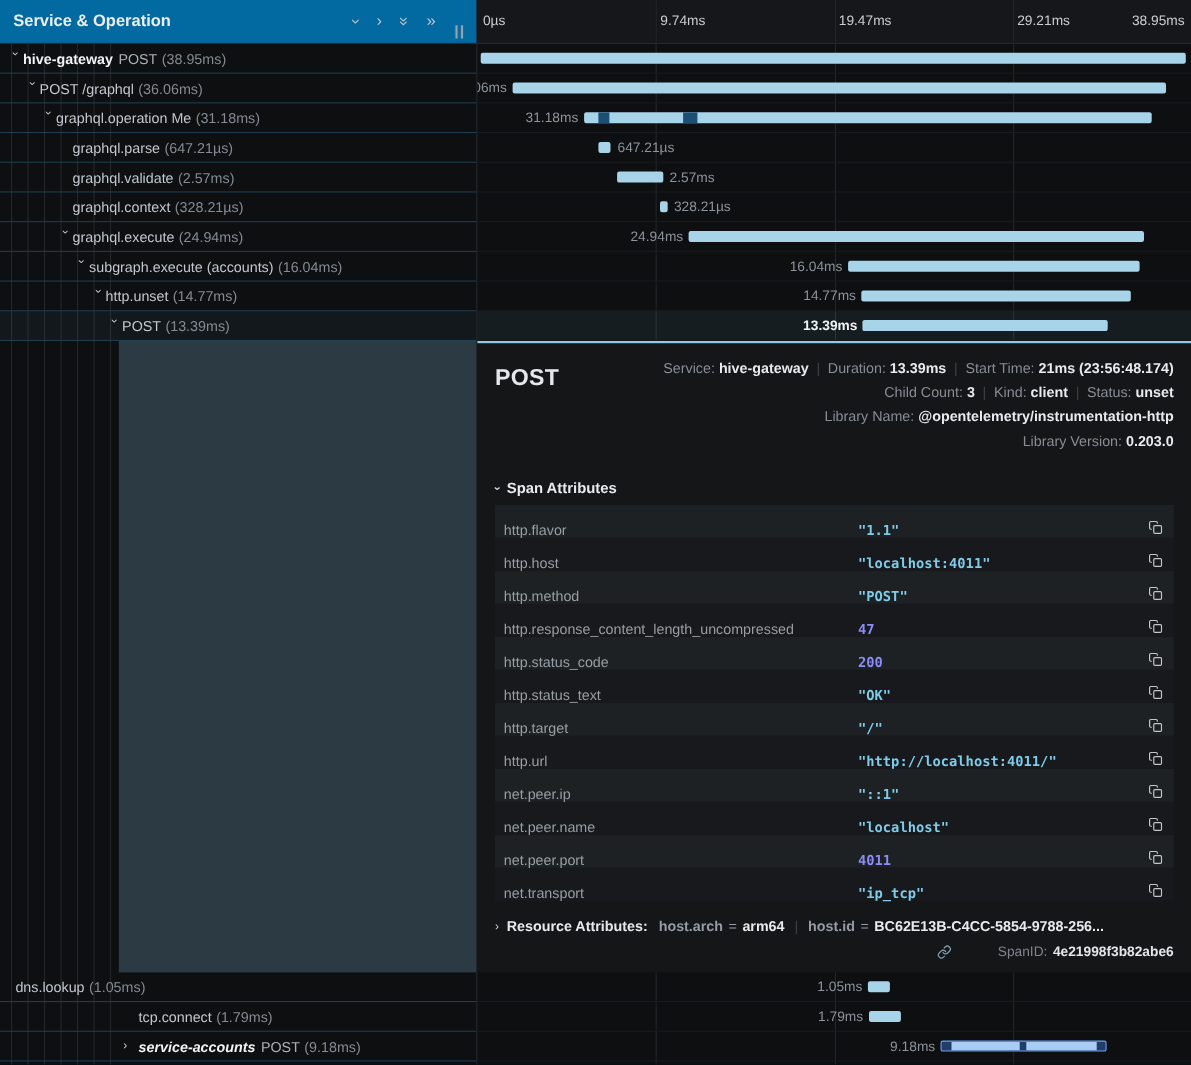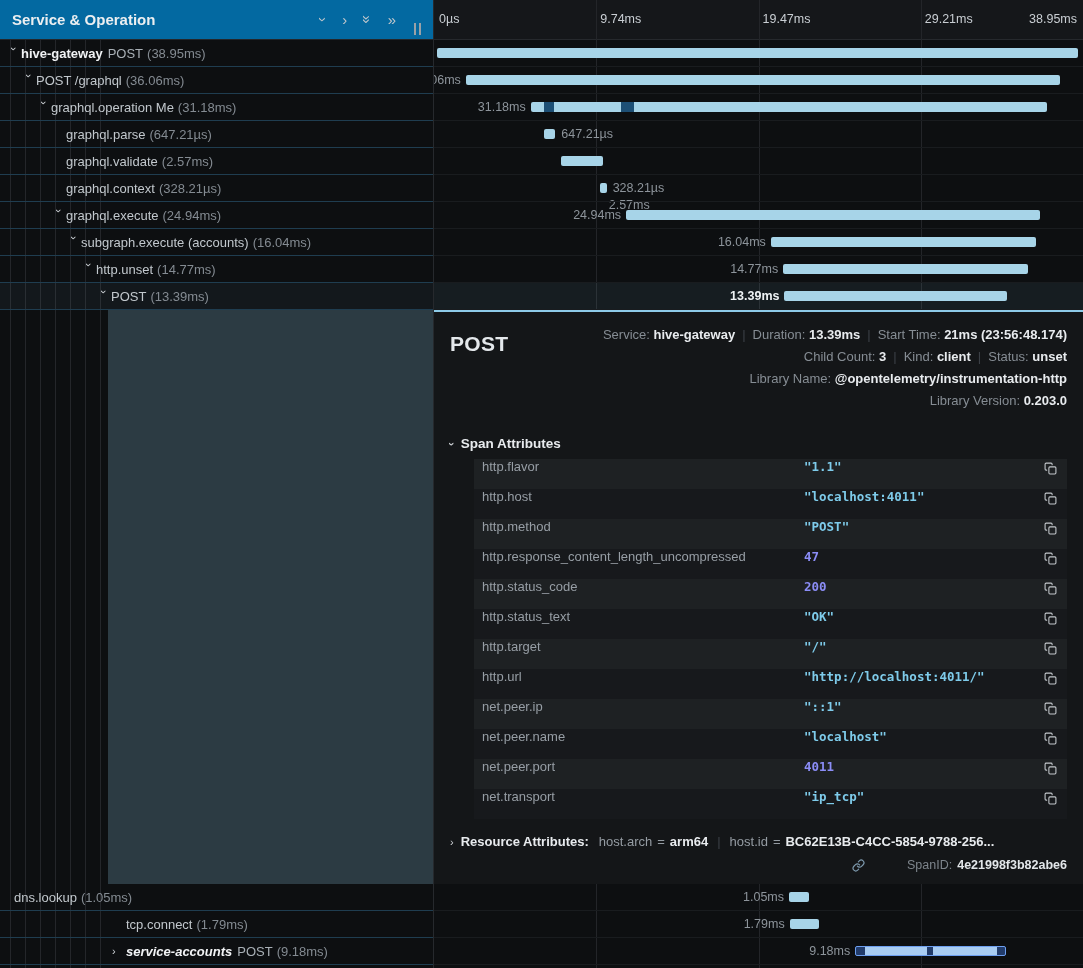--- a/index.html
+++ b/index.html
@@ -71,33 +71,33 @@
   .dp-meta { text-align:right; font-size:13px; line-height:22px; }
   .mk { color:#868d94; }
   .mv { color:#e8ebee; font-weight:700; }
   .sep { color:#3c4248; margin:0 7px; }
   .dp-section-title { margin-top:24px; font-size:13.5px; font-weight:700; color:#e8ebee;
                       display:flex; align-items:center; gap:7px; cursor:pointer; }
   .caret-g { display:inline-block; font-size:11px; color:#cfd3d7; }
   .caret-g.down { transform:rotate(90deg); }
 
   .attr-table { margin-top:8px; }
-  .attr-row { display:flex; align-items:flex-start; height:30px; padding:0 10px 0 8px; background:#17191c;margin-left:24px; }
+  .attr-row { display:flex; align-items:flex-end; height:30px; padding:0 10px 0 8px; background:#17191c; }
   .attr-row.odd { background:#1e2123; }
   .a-key { flex:0 0 322px; font-size:13px; color:#979ea5; overflow:hidden; white-space:nowrap; }
   .a-val { flex:1; font-family:"DejaVu Sans Mono", monospace; font-size:12.5px; font-weight:700; white-space:nowrap; }
   .a-val.string { color:#7ecbea; }
   .a-val.number { color:#8b8df6; }
   .a-copy { flex:0 0 20px; text-align:right; color:#c3c7cb; cursor:pointer; }
   .a-copy svg { display:inline-block; vertical-align:middle; }
 
   .resource-line { margin-top:15px; font-size:13px; display:flex; align-items:center; white-space:nowrap;
                    overflow:hidden; cursor:pointer; }
   .res-title { font-weight:700; color:#e8ebee; margin:0 10px 0 7px; }
-  .rk { color:#959ca3; }
+  .rk { color:#959ca3;font-weight:bold; }
   .req { color:#959ca3; margin:0 5px; }
   .rv { color:#e8ebee; font-weight:700; }
   .rsep { color:#3c4248; margin:0 9px; }
 
   .spanid-line { margin-top:9px; text-align:right; font-size:12.5px; display:flex;
                  justify-content:flex-end; align-items:center; gap:5px; }
   .link-ic { color:#7d99ad; display:inline-flex; cursor:pointer; }
   .sid-label { color:#7d848b;margin-left:37px; }
   .sid-val { color:#e2e6e9; font-weight:700; }
 </style>
@@ -245,21 +245,21 @@
     <div class="tl-bar" style="left: 14.9%; width: 79.6%;">
             <i class="seg" style="left: 2.5%; width: 2%;"></i>
             <i class="seg" style="left: 17.5%; width: 2.5%;"></i>
           </div>
   </div>
         <div class="tl-row">
     <span class="tl-label" style="left: calc(18.7% + 6px);">647.21µs</span>
     <div class="tl-bar" style="left: 16.9%; width: 1.8%;"></div>
   </div>
         <div class="tl-row">
-    <span class="tl-label" style="left: calc(26% + 6px); margin-top: 44px;">2.57ms</span>
+    <span class="tl-label" style="left: calc(26% + 6px);">2.57ms</span>
     <div class="tl-bar" style="left: 19.6%; width: 6.4%;"></div>
   </div>
         <div class="tl-row">
     <span class="tl-label" style="left: calc(26.6% + 6px);">328.21µs</span>
     <div class="tl-bar" style="left: 25.6%; width: 1%;"></div>
   </div>
         <div class="tl-row">
     <span class="tl-label" style="right: calc(70.4% + 5px);">24.94ms</span>
     <div class="tl-bar" style="left: 29.6%; width: 63.7%;"></div>
   </div>

